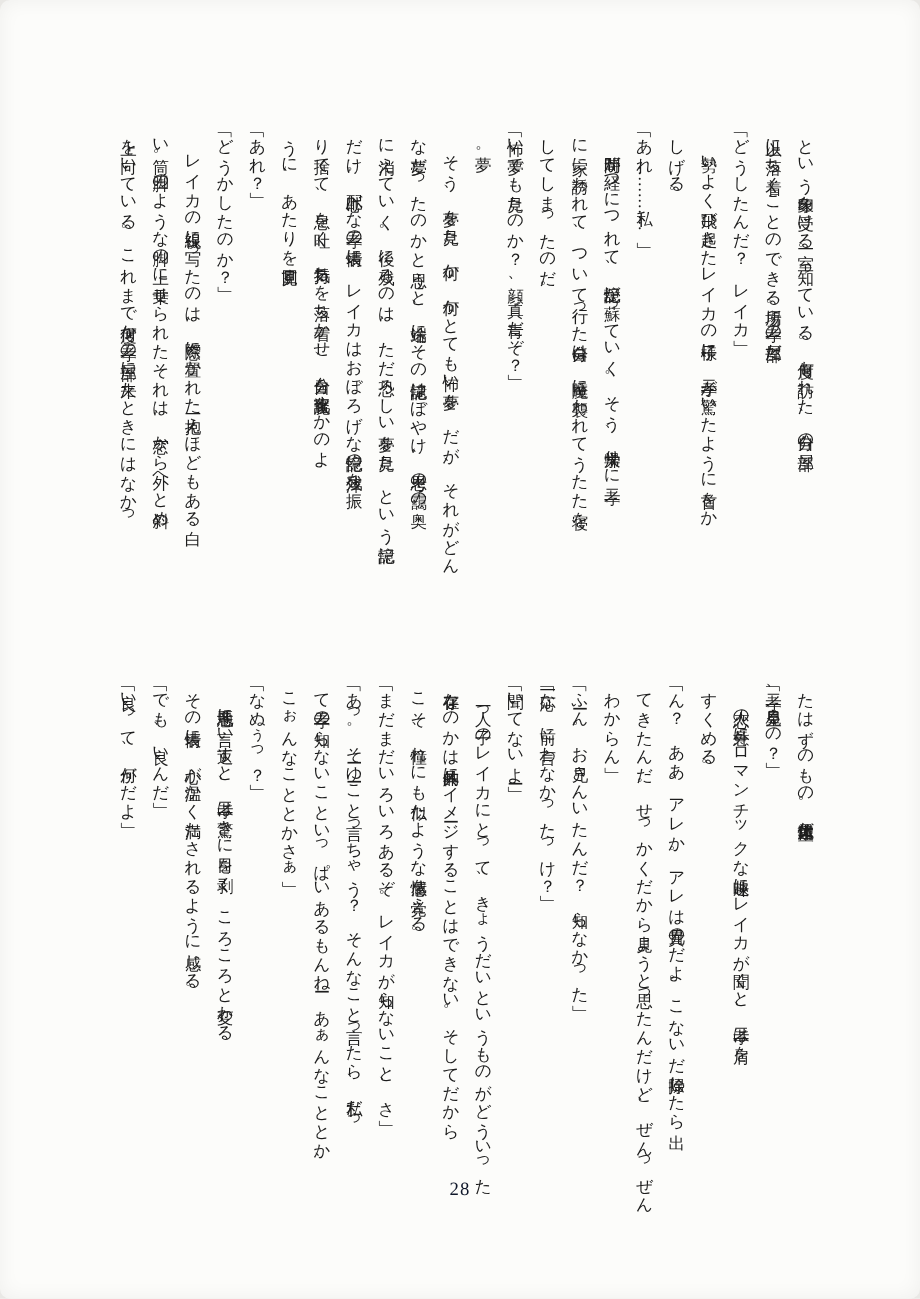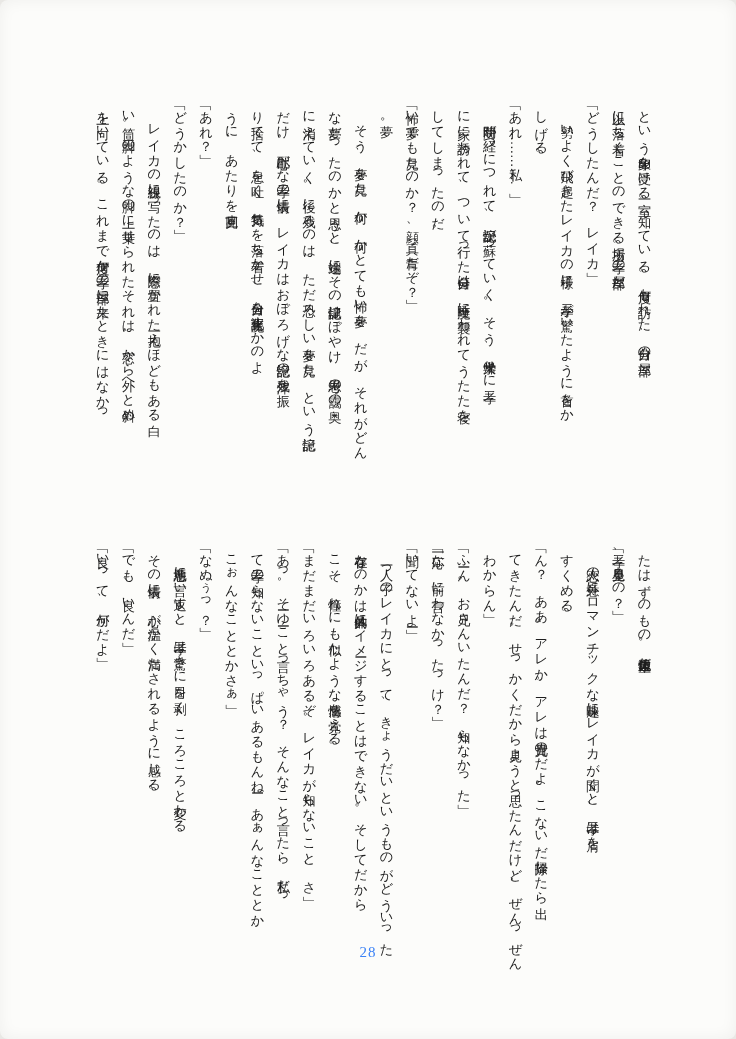--- a/index.html
+++ b/index.html
@@ -35,21 +35,21 @@
   .block-upper { top: 102px; height: 398px; }
   .block-lower { top: 545px; height: 398px; }
   .tline { margin: 0; padding: 0; }
   .page-number {
     position: absolute;
     top: 944px;
     left: 0;
     right: 0;
     text-align: center;
     font-size: 15px;
-    color: #3b82f6;
+    color: #0f172a;
     letter-spacing: 1px;
   }
 </style>
 </head>
 <body>
 
 <div class="page">
 
   <div class="vblock block-upper">
       <div class="tline">という印象を受ける一室。知っている。何度も訪れた、自分の部屋</div>

